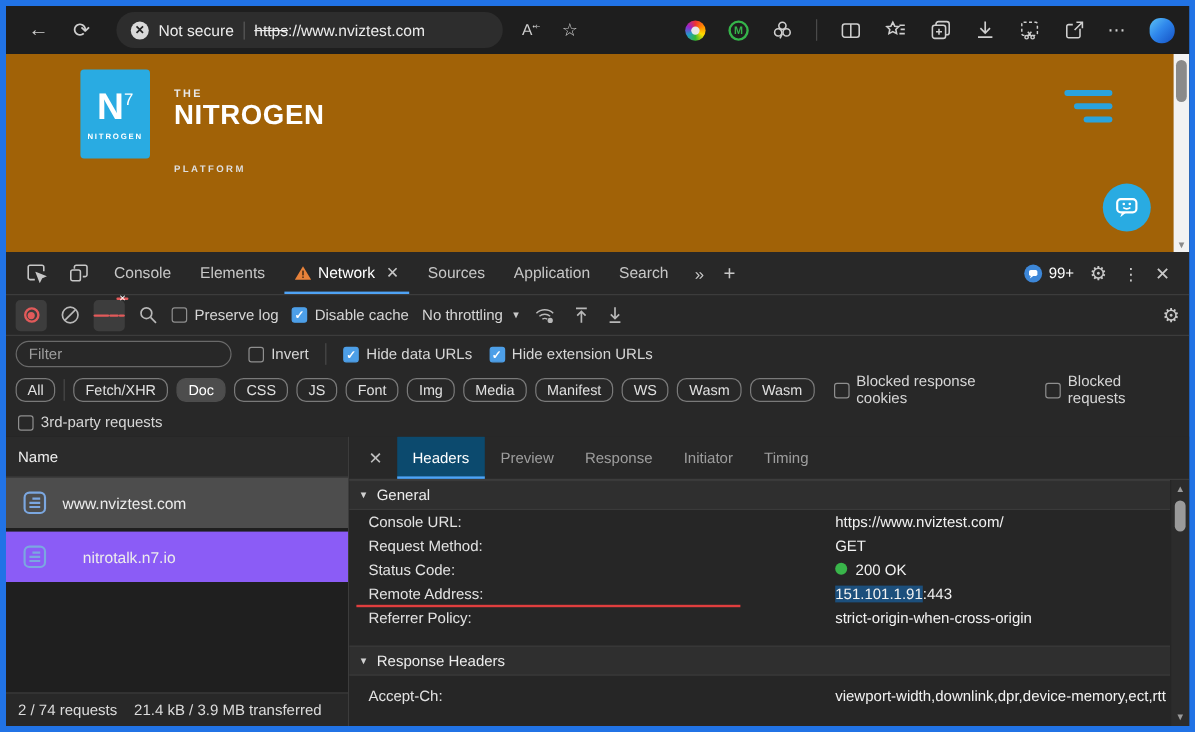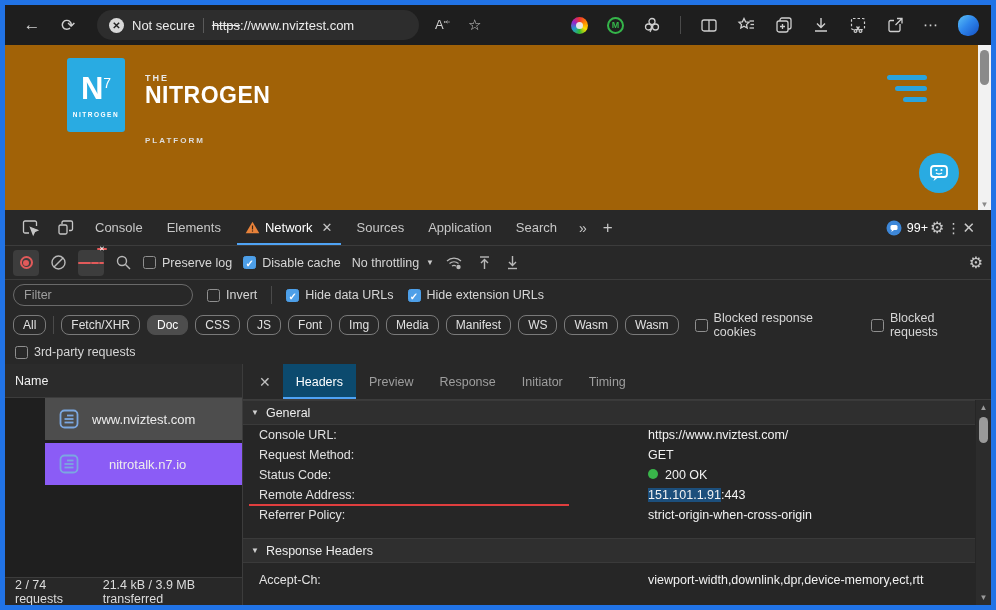--- a/index.html
+++ b/index.html
@@ -50,21 +50,21 @@
   .devtools { position:absolute; top:205px; left:0; right:0; bottom:0; background:#282828; display:flex; flex-direction:column; color:#d6d6d6; font-size:12.5px; }
   .row-border { border-bottom:1px solid #3c3c3c; }
   .dtabs { height:36px; display:flex; align-items:stretch; padding:0 8px; }
   .paneicon { display:flex; align-items:center; padding:0 8px; }
   .dtab { display:flex; align-items:center; gap:5px; padding:0 12px; color:#c7c7c7; font-size:13px; position:relative; }
   .dtab.active { color:#fff; }
   .dtab.active::after { content:""; position:absolute; left:4px; right:4px; bottom:0; height:2.5px; background:#4fa3f5; }
   .tab-close { color:#c7c7c7; font-size:13px; margin-left:4px; }
   .morechev { display:flex; align-items:center; color:#c7c7c7; font-size:14px; padding:0 10px; letter-spacing:-2px; }
   .plus { display:flex; align-items:center; color:#c7c7c7; font-size:17px; padding:0 8px; }
-  .dtabs-right { margin-left:auto; display:flex; align-items:center; gap:2px; padding-right:8px; }
+  .dtabs-right { margin-left:auto; display:flex; align-items:center; gap:13px; padding-right:8px; }
   .chatbadge { display:flex; align-items:center; gap:5px; color:#fff; font-size:12.5px; }
   .gear { color:#c9c9c9; font-size:16px; }
   .kebab { color:#c9c9c9; font-size:14px; }
   .closex { color:#c9c9c9; font-size:15px; }
 
   .nettools { height:34px; display:flex; align-items:center; padding:0 8px; gap:11px; }
   .iconbox { width:26px; height:26px; background:#3d3d3d; border-radius:4px; display:flex; align-items:center; justify-content:center; position:relative; }
   .recring { width:13px; height:13px; border:2px solid #e25a5a; border-radius:50%; display:flex; align-items:center; justify-content:center; }
   .recdot { width:6px; height:6px; background:#e25a5a; border-radius:50%; }
   .funnel div { height:2px; background:#e25a5a; border-radius:1px; margin:1.5px auto; }
@@ -82,23 +82,23 @@
   .filterinput { width:180px; height:22px; border:1px solid #6a6a6a; border-radius:11px; background:transparent; color:#e8e8e8; font-size:12.5px; padding:0 10px; font-family:"Liberation Sans", sans-serif; outline:none; }
   .filterinput::placeholder { color:#9e9e9e; }
 
   .chipsrow { height:30px; display:flex; align-items:center; padding:0 8px; gap:7px; }
   .chip { border:1px solid #7a7a7a; border-radius:8px; padding:2px 9px; font-size:12px; color:#e0e0e0; white-space:nowrap; }
   .chip.selected { background:#4d4d4d; border-color:#4d4d4d; color:#fff; }
   .chipsrow .cbrow { margin-left:9px; }
   .thirdrow { height:24px; display:flex; align-items:center; padding:0 10px; }
 
   .panes { flex:1; display:flex; min-height:0; }
-  .leftpane { width:238px; border-right:1px solid #3c3c3c; display:flex; flex-direction:column; background:#1f1f1f; }
+  .leftpane { width:286px; border-right:1px solid #3c3c3c; display:flex; flex-direction:column; background:#1f1f1f; }
   .namehdr { height:34px; background:#2b2b2b; border-bottom:1px solid #3c3c3c; display:flex; align-items:center; padding-left:10px; color:#f0f0f0; flex:0 0 auto; }
-  .reqlist { flex:1;padding-left:40px; }
+  .reqlist { flex:1; }
   .reqrow { height:42px; display:flex; align-items:center; gap:11px; padding-left:12px; color:#ececec; font-size:13px; margin-bottom:3px; }
   .reqrow.selected { background:#4d4d4d; }
   .reqrow.alt { background:#8b5cf6;gap:28px; }
   .leftfooter { height:28px; border-top:1px solid #3c3c3c; background:#282828; display:flex; align-items:center; gap:14px; padding-left:10px; color:#dcdcdc; font-size:12.5px; flex:0 0 auto; }
 
   .rightpane { flex:1; display:flex; flex-direction:column; background:#262626; position:relative; min-width:0; }
   .detailtabs { height:36px; display:flex; align-items:stretch; background:#282828; border-bottom:1px solid #3c3c3c; padding-left:4px; flex:0 0 auto; }
   .dclose { display:flex; align-items:center; padding:0 12px; color:#c0c0c0; font-size:14px; }
   .htab { display:flex; align-items:center; padding:0 13px; color:#9e9e9e; font-size:12.5px; position:relative; }
   .htab.active { color:#fff; background:#0c4a6e; }

